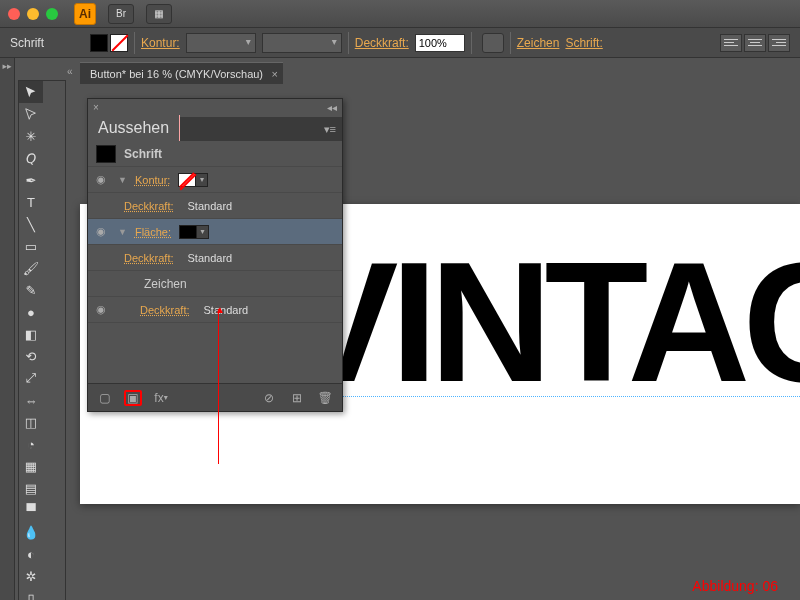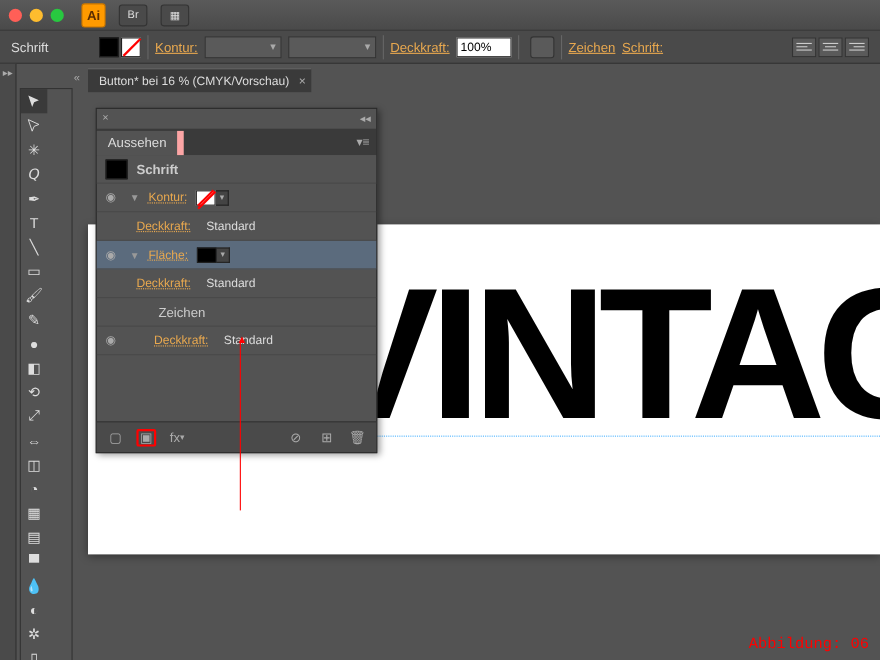--- a/index.html
+++ b/index.html
@@ -42,29 +42,29 @@
 
 .doctab{position:absolute;left:80px;top:62px;height:22px;background:#3a3a3a;padding:0 20px 0 10px;display:flex;align-items:center;color:#ddd;font-size:11px;border-top:1px solid #666;}
 .doctab .x{position:absolute;right:5px;font-size:11px;color:#aaa;}
 .tabarr{position:absolute;left:67px;top:66px;color:#aaa;font-size:10px;}
 
 
 .canvas-area{position:absolute;left:80px;right:0;top:84px;bottom:0;background:#535353;}
 .artboard{position:absolute;left:0;top:120px;right:0;height:300px;background:#fff;box-shadow:0 2px 8px rgba(0,0,0,.4);}
 .bigtext{position:absolute;left:205px;top:140px;font-size:170px;font-weight:800;color:#000;letter-spacing:-8px;font-family:Arial,sans-serif;}
 .selline{position:absolute;left:205px;top:312px;right:0;height:1px;border-top:1px dotted #4db3ff;}
-.figure-caption{position:absolute;right:10px;bottom:6px;color:#f00;font-size:14px;font-family:Liberation Mono, monospace;}
+.figure-caption{position:absolute;right:22px;bottom:6px;color:#f00;font-size:14px;}
 
 
 .panel{position:absolute;left:87px;top:98px;width:256px;background:#535353;border:1px solid #2a2a2a;box-shadow:2px 2px 6px rgba(0,0,0,.4);}
 .panel-head{height:18px;position:relative;}
 .panel-head .x{position:absolute;left:5px;top:3px;color:#aaa;font-size:10px;}
 .panel-head .coll{position:absolute;right:5px;top:3px;color:#aaa;font-size:10px;}
 .panel-tabs{display:flex;background:#3a3a3a;height:24px;align-items:flex-end;}
-.ptab{padding:4px 10px;background:#535353;color:#ddd;font-size:12px;border-right:6px solid #fca5a5;}
+.ptab{padding:4px 10px;background:#535353;color:#ddd;font-size:16px;border-right:1px solid #fca5a5;}
 .pmenu{margin-left:auto;margin-right:6px;color:#aaa;font-size:11px;align-self:center;}
 .prow{display:flex;align-items:center;height:26px;padding:0 8px;gap:8px;border-bottom:1px solid #494949;}
 .prow.head{background:#535353;}
 .prow.sub{padding-left:36px;}
 .prow.sel{background:#5b6b7d;}
 .eye{width:14px;color:#aaa;font-size:11px;}
 .tri{color:#999;font-size:9px;}
 .plink{color:#e8a84f;text-decoration:underline dotted;font-size:11px;}
 .pval{color:#ddd;font-size:11px;margin-left:6px;}
 .chip{width:18px;height:14px;border:1px solid #222;display:inline-block;}

